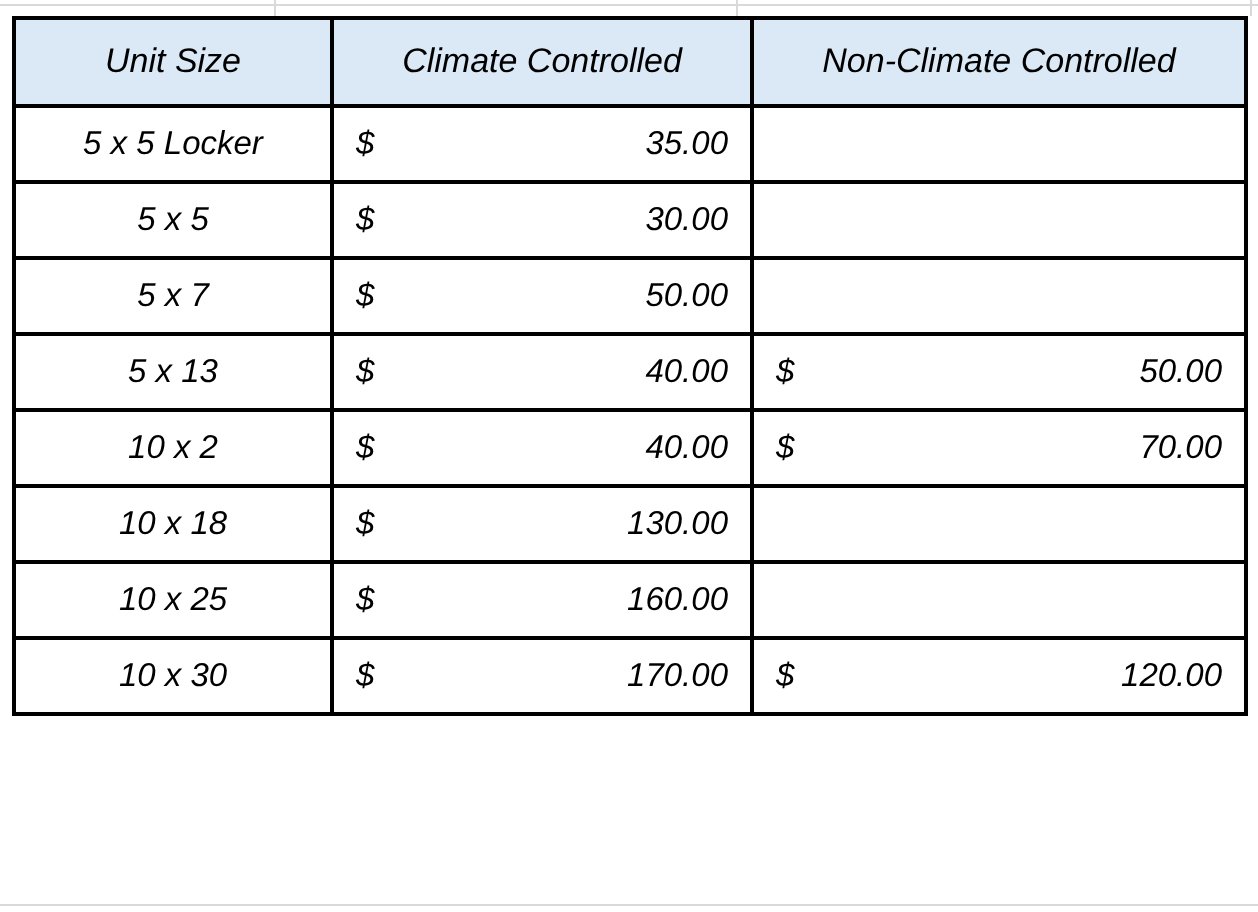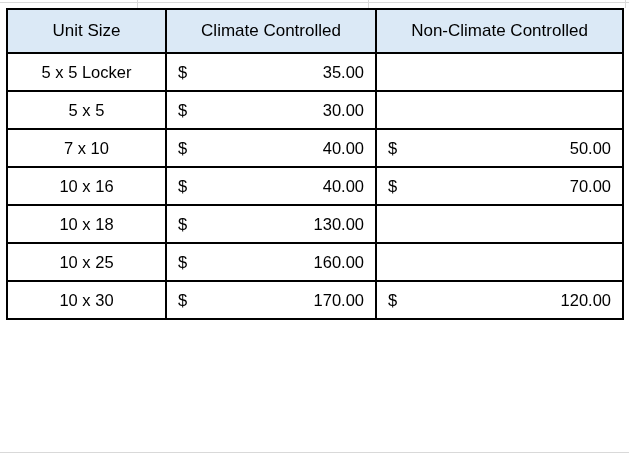--- a/index.html
+++ b/index.html
@@ -23,20 +23,21 @@
     position: absolute;
     left: 6px; top: 8px;
     width: 616px;
     border-collapse: collapse;
     table-layout: fixed;
   }
   .pricing th, .pricing td {
     border: 2px solid var(--border, #000);
     overflow: hidden;
     white-space: nowrap;
+    font-style: italic;
   }
   .pricing th {
     background: var(--header-bg, #dbe9f6);
     height: 40px;
     font-size: 17px;
     font-weight: 400;
     text-align: center;
     vertical-align: middle;
   }
   .pricing td {
@@ -82,32 +83,40 @@
       </tr>
       <tr>
         <td class="unit">5 x 5</td>
         <td class="price">
           <span class="cur">$</span>
           <span class="amt">30.00</span>
         </td>
         <td class="price"></td>
       </tr>
       <tr>
-        <td class="unit">7 x 10</td>
+        <td class="unit">5 x 7</td>
+        <td class="price">
+          <span class="cur">$</span>
+          <span class="amt">50.00</span>
+        </td>
+        <td class="price"></td>
+      </tr>
+      <tr>
+        <td class="unit">5 x 13</td>
         <td class="price">
           <span class="cur">$</span>
           <span class="amt">40.00</span>
         </td>
         <td class="price">
           <span class="cur">$</span>
           <span class="amt">50.00</span>
         </td>
       </tr>
       <tr>
-        <td class="unit">10 x 16</td>
+        <td class="unit">10 x 2</td>
         <td class="price">
           <span class="cur">$</span>
           <span class="amt">40.00</span>
         </td>
         <td class="price">
           <span class="cur">$</span>
           <span class="amt">70.00</span>
         </td>
       </tr>
       <tr>

